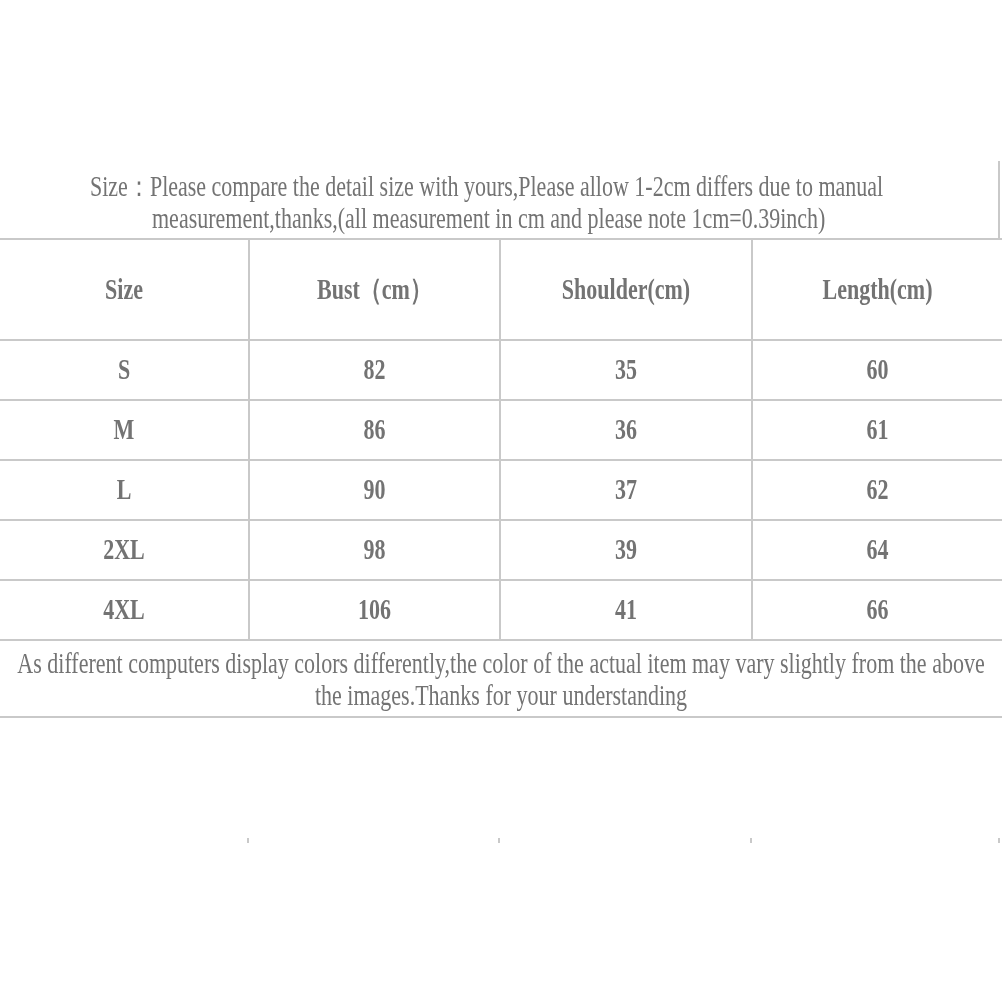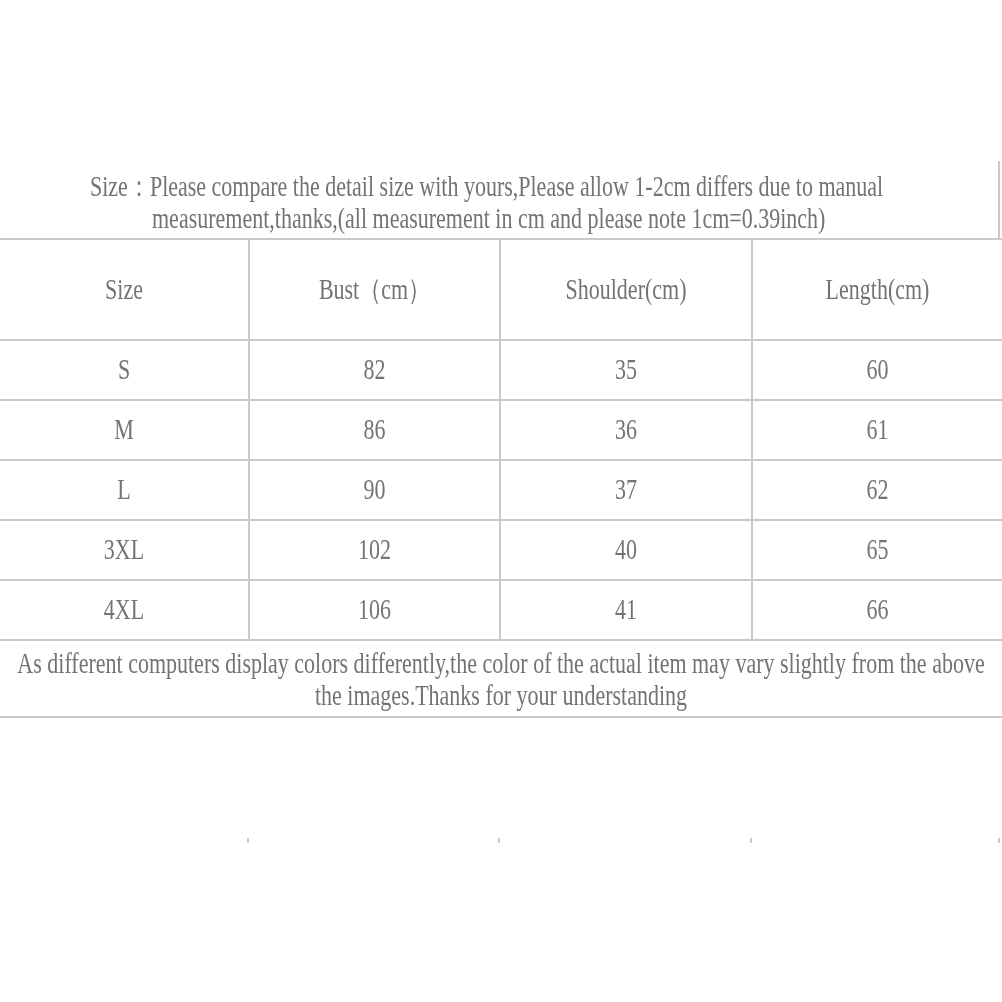--- a/index.html
+++ b/index.html
@@ -46,21 +46,21 @@
     width: 1004px;
     border-collapse: collapse;
     table-layout: fixed;
   }
   .size-table th, .size-table td {
     border: 2px solid #c9c9c9;
     text-align: center;
     vertical-align: middle;
     padding: 0;
     font-size: 22px;
-    font-weight: normal;
+    font-weight: bold;
     background: #ffffff;
   }
   .size-table thead tr { height: 101px; }
   .size-table tr.data-row { height: 60px; }
   .size-table tr.footer-row { height: 77px; }
   .ct { transform: scaleY(1.3); } 
   .footer-row td { font-weight: normal; }
   .footer-row .ct { line-height: 25px; }
 
   
@@ -149,30 +149,30 @@
           </td>
         <td>
             <div class="ct">37</div>
           </td>
         <td>
             <div class="ct">62</div>
           </td>
       </tr>
       <tr class="data-row">
         <td>
-            <div class="ct">3XL</div>
-          </td>
-        <td>
-            <div class="ct">102</div>
-          </td>
-        <td>
-            <div class="ct">40</div>
-          </td>
-        <td>
-            <div class="ct">65</div>
+            <div class="ct">2XL</div>
+          </td>
+        <td>
+            <div class="ct">98</div>
+          </td>
+        <td>
+            <div class="ct">39</div>
+          </td>
+        <td>
+            <div class="ct">64</div>
           </td>
       </tr>
       <tr class="data-row">
         <td>
             <div class="ct">4XL</div>
           </td>
         <td>
             <div class="ct">106</div>
           </td>
         <td>

